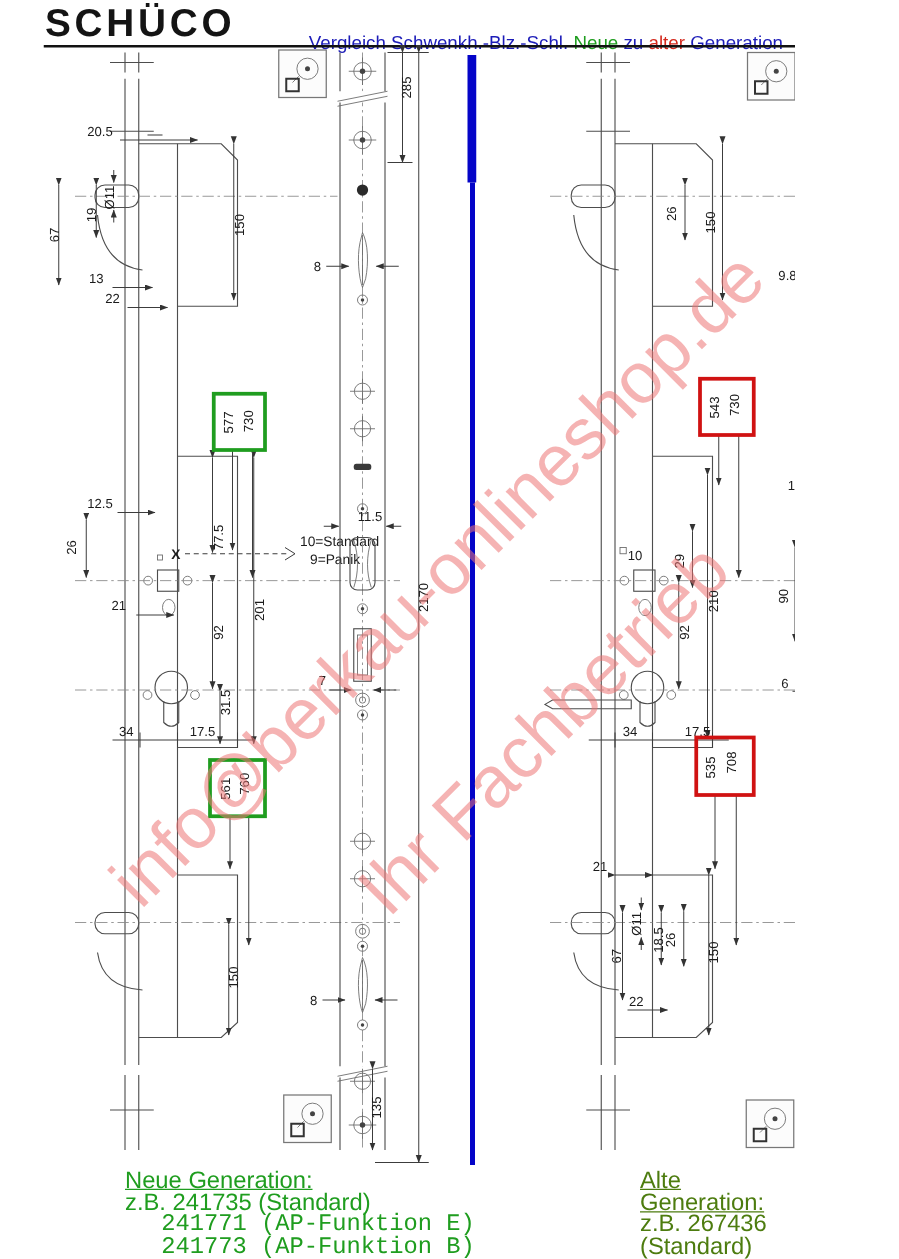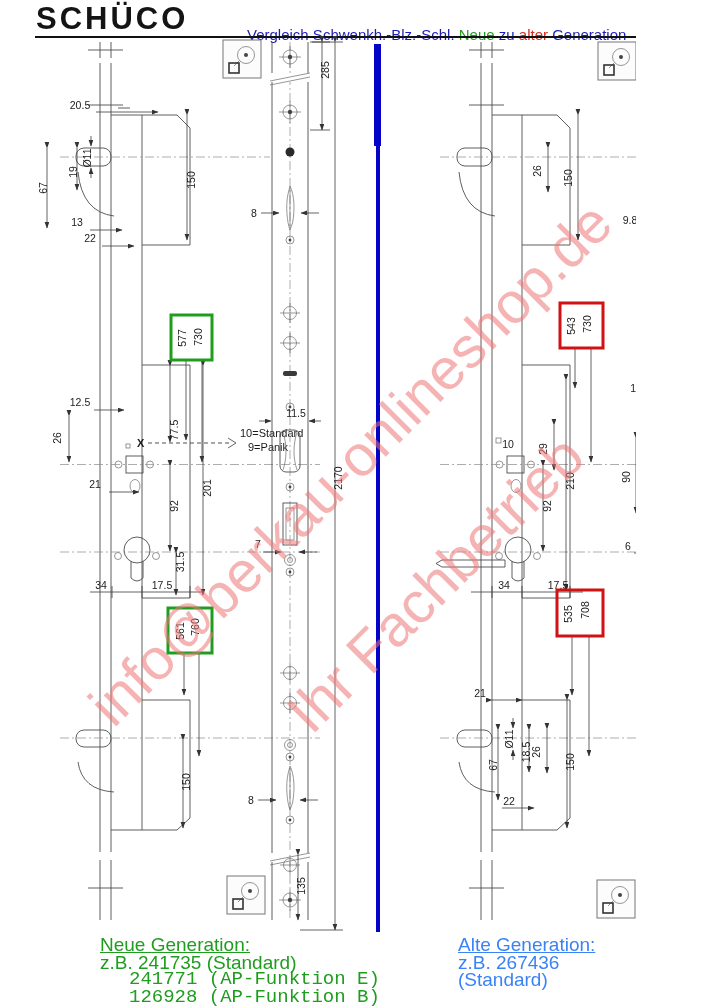--- a/index.html
+++ b/index.html
@@ -25,21 +25,21 @@
   svg .gbox{fill:none;stroke:#1f9d1f;stroke-width:3;}
   svg .rbox{fill:none;stroke:#d01212;stroke-width:3;}
   
   .wm{position:absolute;color:rgba(236,116,116,0.55);font-size:58px;white-space:nowrap;
       transform:rotate(-45deg);pointer-events:none;z-index:6;text-align:center;}
   
   .cap{position:absolute;top:936px;font-size:19px;line-height:17.5px;z-index:7;}
   .cap .hd{text-decoration:underline;}
   .cap .ind{padding-left:29px;font-family:Liberation Mono, monospace;}
   #cap-new{left:100px;color:#1f9d1f;}
-  #cap-old{left:458px;color:#3b82f6;}
+  #cap-old{left:512px;color:#4d7c0f;}
 </style>
 </head>
 <body>
 
 <div id="page">
 
   <div id="logo">SCHÜCO</div>
   <div id="title">
     <span class="tblue">Vergleich Schwenkh.-Blz.-Schl.</span>
     <span class="tgreen">Neue</span>
@@ -450,20 +450,20 @@
   <div class="div-seg" style="left:374px;top:44px;width:7px;height:102px;"></div>
   <div class="div-seg" style="left:375.5px;top:146px;width:4.5px;height:786px;"></div>
 
   <div class="wm" style="left:-30px;top:430px;width:760px;">info@berkau-onlineshop.de</div>
   <div class="wm" style="left:225px;top:550px;width:420px;">Ihr Fachbetrieb</div>
 
   <div class="cap" id="cap-new">
     <div class="hd">Neue Generation:</div>
     <div>z.B. 241735 (Standard)</div>
     <div class="ind">241771 (AP-Funktion E)</div>
-    <div class="ind">126928 (AP-Funktion B)</div>
+    <div class="ind">241773 (AP-Funktion B)</div>
   </div>
   <div class="cap" id="cap-old">
     <div class="hd">Alte Generation:</div>
     <div>z.B. 267436 (Standard)</div>
   </div>
 
 </div>
 
 </body></html>

